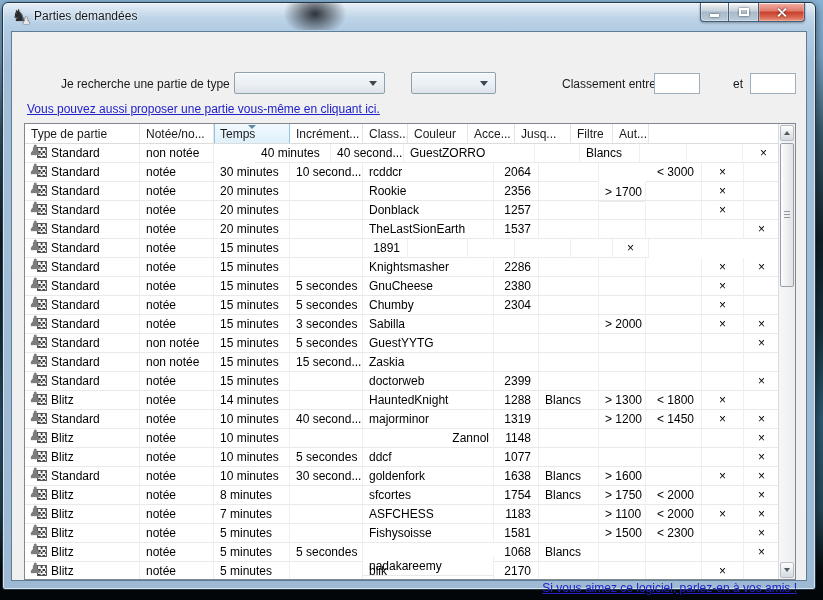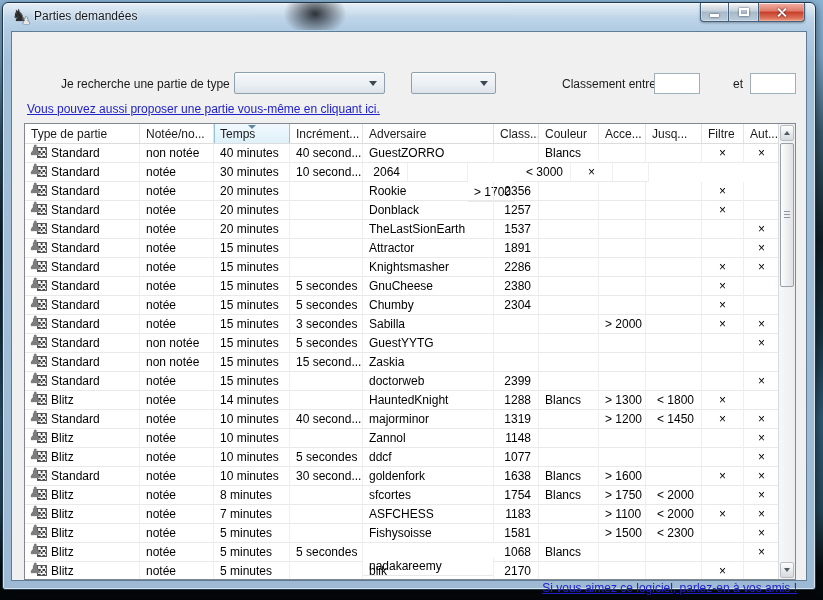--- a/index.html
+++ b/index.html
@@ -199,47 +199,47 @@
     <input class="txtinput max" type="text" value="" style="">
 
     <a class="applink propose-link">Vous pouvez aussi proposer une partie vous-même en cliquant ici.</a>
 
     <div class="table">
       <div class="thead">
           <div class="hcell" style="width: 115px;"><span>Type de partie</span></div>
           <div class="hcell" style="width: 74px;"><span>Notée/no...</span></div>
           <div class="hcell sorted" style="width: 76px;"><i class="sort-tri"></i><span>Temps</span></div>
           <div class="hcell" style="width: 73px;"><span>Incrément...</span></div>
-          <div class="hcell" style="width: 131px;"><span>Adversaire</span></div>
           <div class="hcell" style="width: 45px;"><span>Class...</span></div>
           <div class="hcell" style="width: 60px;"><span>Couleur</span></div>
           <div class="hcell" style="width: 47px;"><span>Acce...</span></div>
           <div class="hcell" style="width: 56px;"><span>Jusq...</span></div>
           <div class="hcell" style="width: 42px;"><span>Filtre</span></div>
           <div class="hcell" style="width: 36px;"><span>Aut...</span></div>
         </div>
       <div class="tbody">
           <div class="trow">
             <div class="tcell al-left" style="width: 115px;"><span class="gicon"><i class="board"></i><i class="pawn">♟</i></span><span>Standard</span></div>
             <div class="tcell al-left" style="width: 74px;">non notée</div>
-            <div class="tcell al-left" style="width: 76px;">40 minutes</div>
+            <div class="tcell al-left" style="width: 76px; margin-left: 41px;">40 minutes</div>
             <div class="tcell al-left" style="width: 73px;">40 second...</div>
             <div class="tcell al-left" style="width: 131px;">GuestZORRO</div>
             <div class="tcell al-right" style="width: 45px;"></div>
             <div class="tcell al-left" style="width: 60px;">Blancs</div>
             <div class="tcell al-right" style="width: 47px;"></div>
             <div class="tcell al-right" style="width: 56px;"></div>
             <div class="tcell al-center" style="width: 42px;">×</div>
             <div class="tcell al-center" style="width: 36px;">×</div>
           </div>
           <div class="trow">
             <div class="tcell al-left" style="width: 115px;"><span class="gicon"><i class="board"></i><i class="pawn">♟</i></span><span>Standard</span></div>
             <div class="tcell al-left" style="width: 74px;">notée</div>
             <div class="tcell al-left" style="width: 76px;">30 minutes</div>
             <div class="tcell al-left" style="width: 73px;">10 second...</div>
+            <div class="tcell al-left" style="width: 131px;">rcddcr</div>
             <div class="tcell al-right" style="width: 45px;">2064</div>
             <div class="tcell al-left" style="width: 60px;"></div>
             <div class="tcell al-right" style="width: 47px; margin-top: 20px;">&gt; 1700</div>
             <div class="tcell al-right" style="width: 56px;">&lt; 3000</div>
             <div class="tcell al-center" style="width: 42px;">×</div>
             <div class="tcell al-center" style="width: 36px;"></div>
           </div>
           <div class="trow">
             <div class="tcell al-left" style="width: 115px;"><span class="gicon"><i class="board"></i><i class="pawn">♟</i></span><span>Standard</span></div>
             <div class="tcell al-left" style="width: 74px;">notée</div>
@@ -277,21 +277,20 @@
             <div class="tcell al-right" style="width: 47px;"></div>
             <div class="tcell al-right" style="width: 56px;"></div>
             <div class="tcell al-center" style="width: 42px;"></div>
             <div class="tcell al-center" style="width: 36px;">×</div>
           </div>
           <div class="trow">
             <div class="tcell al-left" style="width: 115px;"><span class="gicon"><i class="board"></i><i class="pawn">♟</i></span><span>Standard</span></div>
             <div class="tcell al-left" style="width: 74px;">notée</div>
             <div class="tcell al-left" style="width: 76px;">15 minutes</div>
             <div class="tcell al-left" style="width: 73px;"></div>
-            <div class="tcell al-left" style="width: 131px;">Attractor</div>
             <div class="tcell al-right" style="width: 45px;">1891</div>
             <div class="tcell al-left" style="width: 60px;"></div>
             <div class="tcell al-right" style="width: 47px;"></div>
             <div class="tcell al-right" style="width: 56px;"></div>
             <div class="tcell al-center" style="width: 42px;"></div>
             <div class="tcell al-center" style="width: 36px;">×</div>
           </div>
           <div class="trow">
             <div class="tcell al-left" style="width: 115px;"><span class="gicon"><i class="board"></i><i class="pawn">♟</i></span><span>Standard</span></div>
             <div class="tcell al-left" style="width: 74px;">notée</div>
@@ -407,21 +406,21 @@
             <div class="tcell al-right" style="width: 47px;">&gt; 1200</div>
             <div class="tcell al-right" style="width: 56px;">&lt; 1450</div>
             <div class="tcell al-center" style="width: 42px;">×</div>
             <div class="tcell al-center" style="width: 36px;">×</div>
           </div>
           <div class="trow">
             <div class="tcell al-left" style="width: 115px;"><span class="gicon"><i class="board"></i><i class="pawn">♟</i></span><span>Blitz</span></div>
             <div class="tcell al-left" style="width: 74px;">notée</div>
             <div class="tcell al-left" style="width: 76px;">10 minutes</div>
             <div class="tcell al-left" style="width: 73px;"></div>
-            <div class="tcell al-left" style="width: 131px;">Zannol</div>
+            <div class="tcell al-left" style="width: 131px; text-align: right;">Zannol</div>
             <div class="tcell al-right" style="width: 45px;">1148</div>
             <div class="tcell al-left" style="width: 60px;"></div>
             <div class="tcell al-right" style="width: 47px;"></div>
             <div class="tcell al-right" style="width: 56px;"></div>
             <div class="tcell al-center" style="width: 42px;"></div>
             <div class="tcell al-center" style="width: 36px;">×</div>
           </div>
           <div class="trow">
             <div class="tcell al-left" style="width: 115px;"><span class="gicon"><i class="board"></i><i class="pawn">♟</i></span><span>Blitz</span></div>
             <div class="tcell al-left" style="width: 74px;">notée</div>

